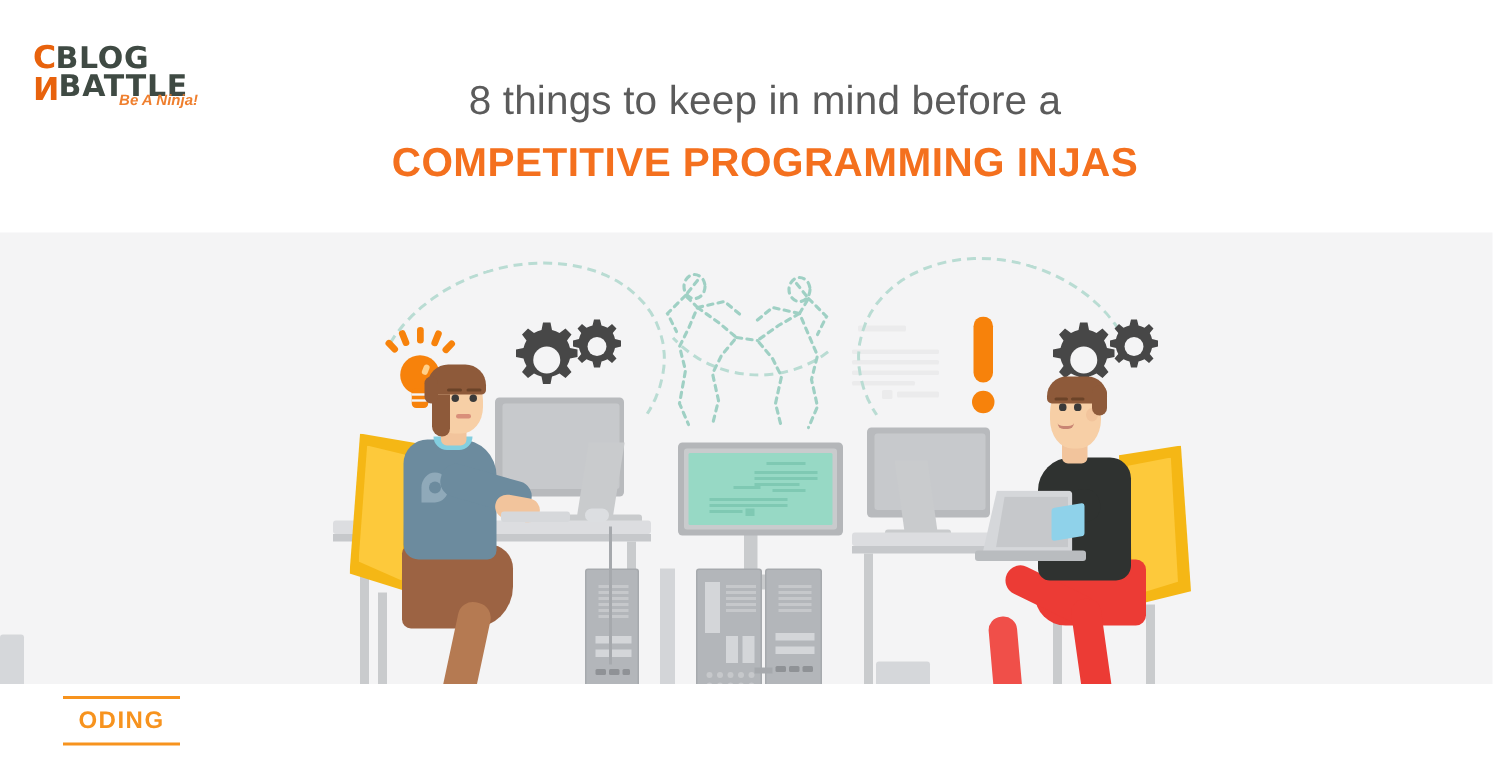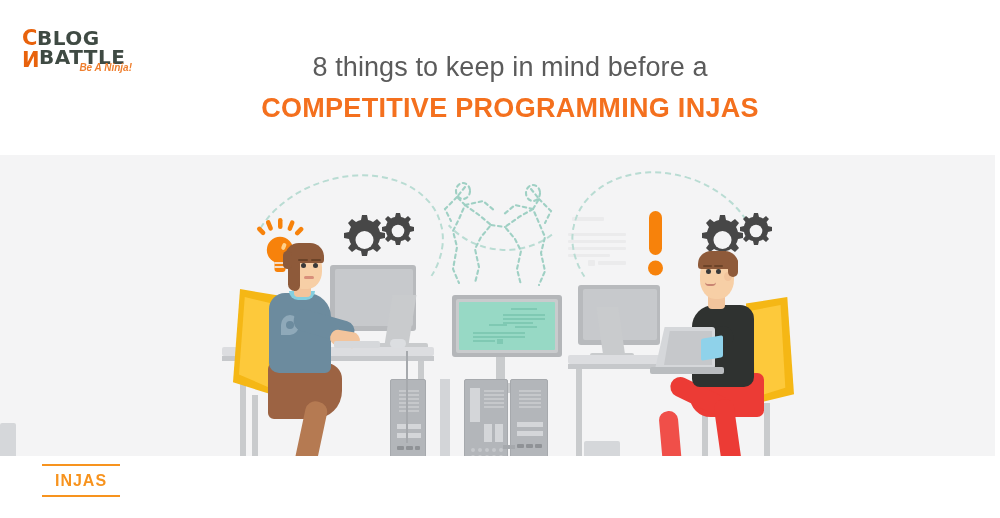--- a/index.html
+++ b/index.html
@@ -422,17 +422,17 @@
     </div>
 
     <div style="position:absolute;left:584px;top:286px;width:36px;height:22px;background:#d5d7da;border-radius:2px;"></div>
 
     <div style="position:absolute;left:0px;top:268px;width:16px;height:46px;background:#d5d7da;border-radius:2px;"></div>
 
   </div>
 
   <div class="blog-badge">
     <div class="blog-rule"></div>
-    <div class="blog-text">INJAS</div>
+    <div class="blog-text">ODING</div>
     <div class="blog-rule"></div>
   </div>
 
 </div>
 
 </body></html>

